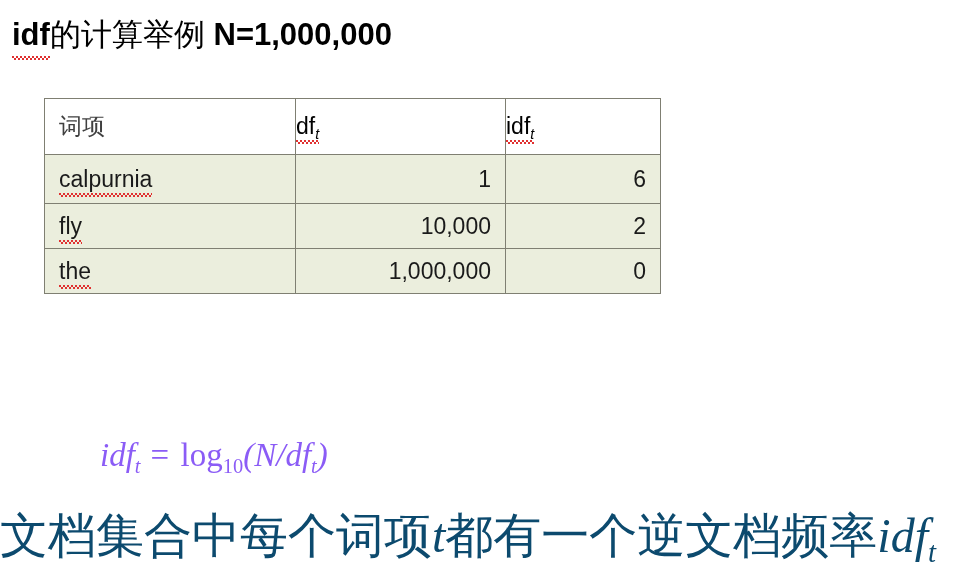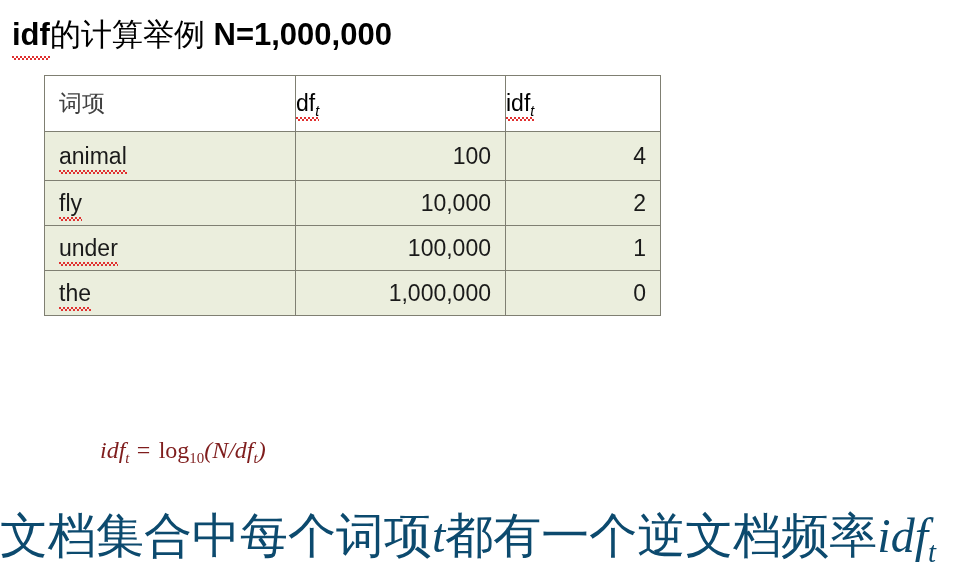--- a/index.html
+++ b/index.html
@@ -57,21 +57,21 @@
     background-size: 4px 4px;
     background-repeat: repeat-x;
     background-position: 0 0, 2px 0;
     pointer-events: none;
   }
 
   
   #idf-table {
     position: absolute;
     left: 44px;
-    top: 75px;
+    top: 98px;
     width: 616px;
     border-collapse: collapse;
     table-layout: fixed;
     font-size: 23px;
   }
   #idf-table col.c-term { width: 251px; }
   #idf-table col.c-df   { width: 210px; }
   #idf-table col.c-idf  { width: 155px; }
 
   #idf-table th,
@@ -121,23 +121,23 @@
     top: 0.33em;
     line-height: 0;
   }
 
   
   #formula {
     position: absolute;
     left: 100px;
     top: 437px;
     font-family: "Liberation Serif", "DejaVu Serif", serif;
-    font-size: 24px;
+    font-size: 33px;
     white-space: nowrap;
-    color: #7f1d1d;
+    color: #8b5cf6;
   }
   #formula .it { font-style: italic; }
   #formula .up { font-style: normal; }
   #formula .sub-num {
     font-size: 0.62em;
     vertical-align: baseline;
     position: relative;
     top: 0.34em;
     line-height: 0;
     font-style: normal;
@@ -196,34 +196,29 @@
         <span>词项</span>
       </th>
       <th class="th-num"><span class="squiggle"><span>df</span><sub class="sub-t">t</sub></span>
       </th>
       <th class="th-num"><span class="squiggle"><span>idf</span><sub class="sub-t">t</sub></span>
       </th>
     </tr>
   </thead>
   <tbody id="table-body">
 
-      <tr>
-        <td class="cell-term"><span class="squiggle">animal</span></td>
-        <td class="cell-num">100</td>
-        <td class="cell-num">4</td>
+  <tr>
+        <td class="cell-term"><span class="squiggle">calpurnia</span></td>
+        <td class="cell-num">1</td>
+        <td class="cell-num">6</td>
       </tr>
       <tr>
         <td class="cell-term"><span class="squiggle">fly</span></td>
         <td class="cell-num">10,000</td>
         <td class="cell-num">2</td>
-      </tr>
-      <tr>
-        <td class="cell-term"><span class="squiggle">under</span></td>
-        <td class="cell-num">100,000</td>
-        <td class="cell-num">1</td>
       </tr>
       <tr>
         <td class="cell-term"><span class="squiggle">the</span></td>
         <td class="cell-num">1,000,000</td>
         <td class="cell-num">0</td>
       </tr>
     </tbody>
 </table>
 
 <div id="formula"><span class="it">idf</span><span class="sub-it">t</span><span class="up sp"> = </span><span class="up">log</span><span class="sub-num">10</span><span class="it">(</span><span class="it">N</span><span class="it">/</span><span class="it">df</span><span class="sub-it">t</span><span class="it">)</span>

